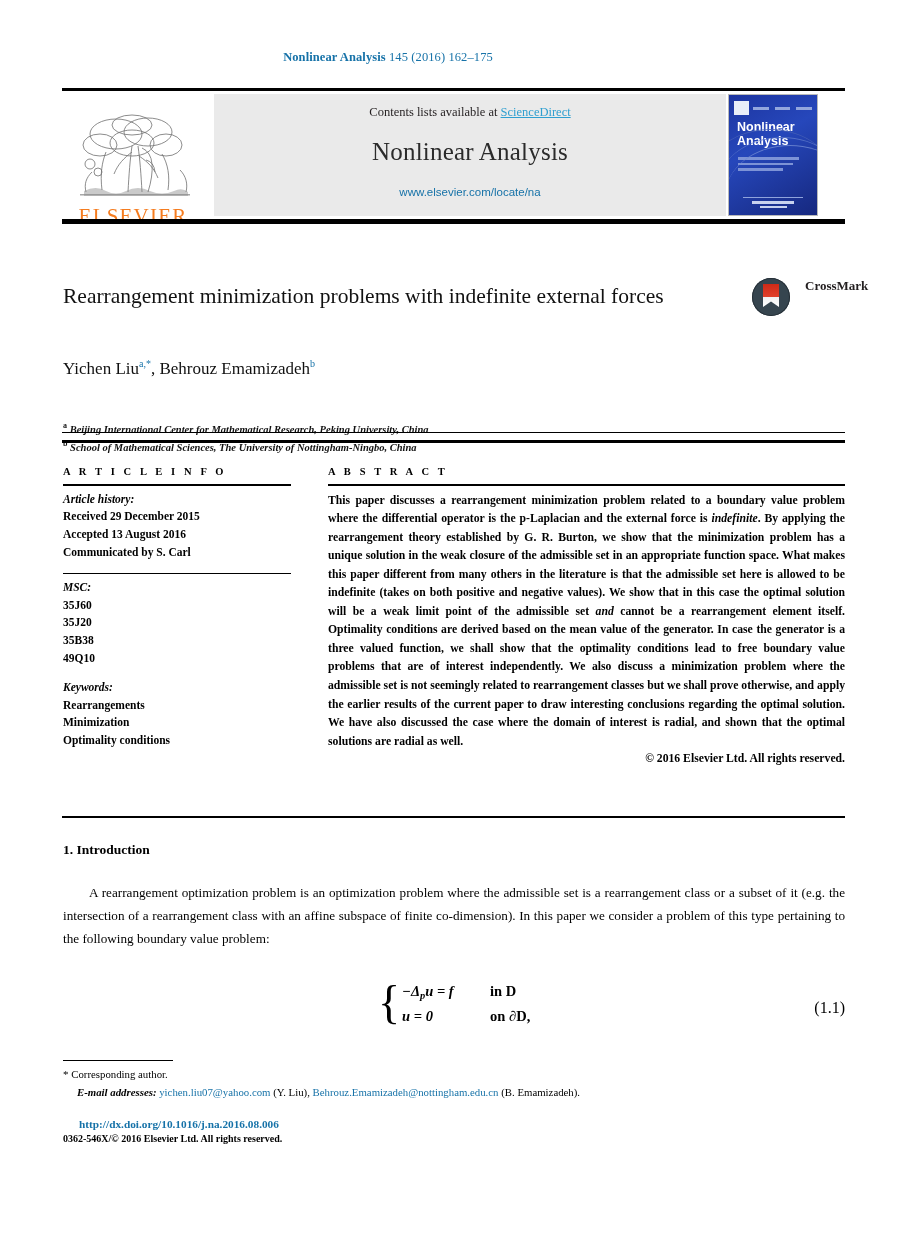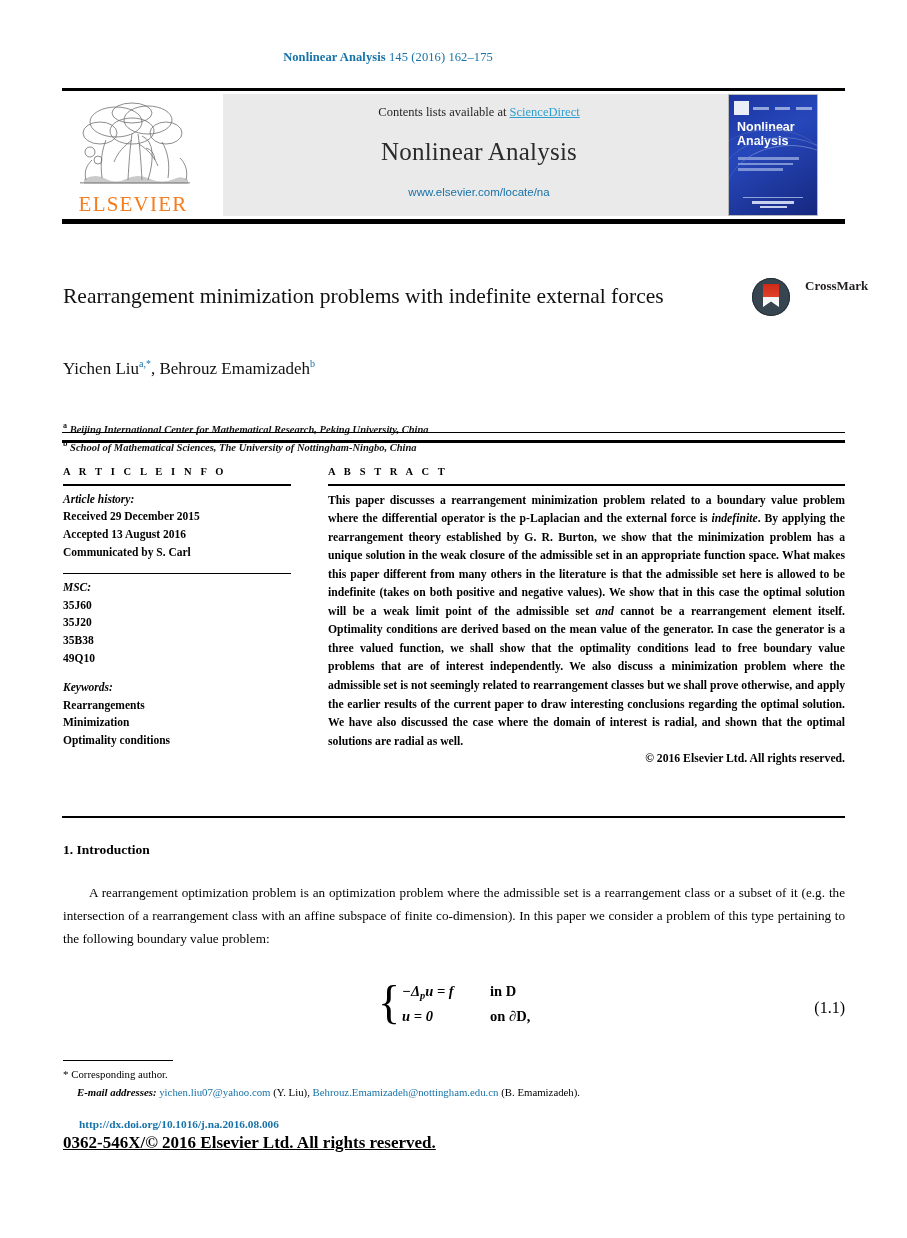--- a/index.html
+++ b/index.html
@@ -33,21 +33,21 @@
   }
   .mh-rule-top {
     position:absolute; top:0; left:0; width:783px; height:3px;
     background:#000;
   }
   .mh-rule-bottom {
     position:absolute; top:131px; left:0; width:783px; height:5px;
     background:#000;
   }
   .mh-grey {
-    position:absolute; top:6px; left:161px;
+    position:absolute; top:6px; left:152px;
     width:512px; height:122px;
     background:#eaeaea;
     text-align:center;
   }
   .mh-contents {
     margin-top:11px;
     font-size:12.5px;
     color:#231f20;
   }
   .mh-contents .sd { color:#2f9fd0; }
@@ -60,21 +60,21 @@
   }
   .mh-url {
     margin-top:20px;
     font-size:11.5px;
     color:#2f9fd0;
     font-family:"Liberation Sans", sans-serif;
   }
 
   
   .elsevier {
-    position:absolute; top:12px; left:8px; width:130px; height:118px;
+    position:absolute; top:24px; left:8px; width:130px; height:118px;
   }
   .els-tree { position:absolute; top:0; left:6px; }
   .els-word {
     position:absolute; bottom:1px; left:3px; width:120px;
     text-align:center;
     color:#f57c1f;
     font-family:"Liberation Serif", serif;
     font-size:21px;
     letter-spacing:1.2px;
   }
@@ -271,21 +271,21 @@
   }
   .footnote .star { font-size:11px; }
   .footnote .ital { font-style:italic; font-weight:bold; }
   .footnote a, .lnk { color:#1672a8; text-decoration:none; }
   .doi {
     position:absolute; top:1118px; left:63px;
     font-size:11.3px; color:#1672a8; font-weight:bold;margin-left:16px;
   }
   .issn {
     position:absolute; top:1133px; left:63px;
-    font-size:17px; font-weight:bold; color:#000;text-decoration:underline;
+    font-size:10px; font-weight:bold; color:#000;
   }
   .indent1 { display:block; padding-left:14px; }
 </style>
 </head>
 <body>
 
 <div class="page">
 
   <div class="runhead">
     <b>Nonlinear Analysis</b><span> 145 (2016) 162–175</span>

